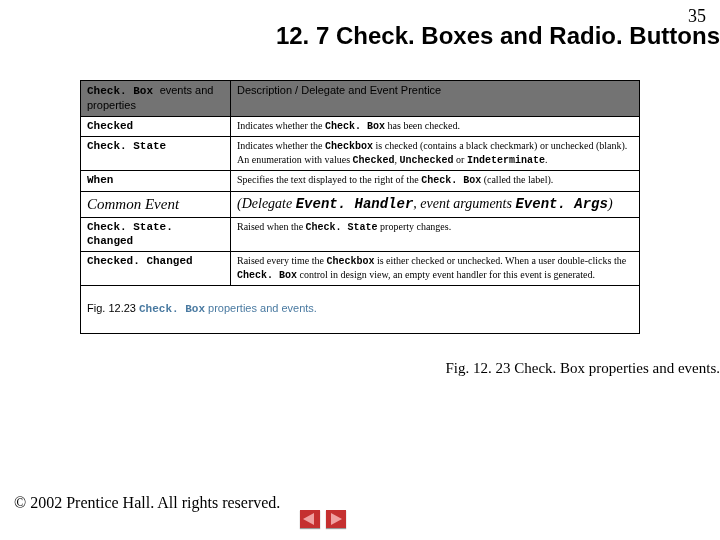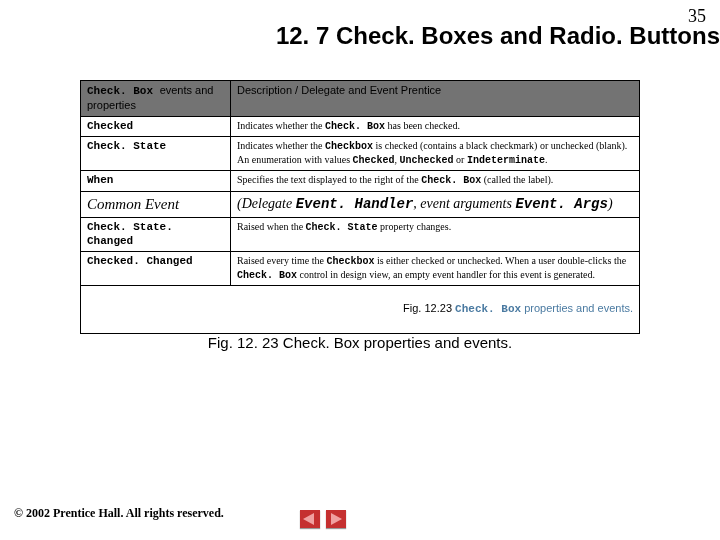--- a/index.html
+++ b/index.html
@@ -69,35 +69,34 @@
   }
   .mono { font-family: "Courier New", Courier, monospace; font-weight: bold; }
   .caption-row td {
     font-family: Arial, Helvetica, sans-serif;
     font-size: 11px;
     border-left: 1px solid #000;
     border-right: 1px solid #000;
     border-bottom: 1px solid #000;
     border-top: 1px solid #000;
     padding: 16px 6px;
-    text-align: right;
   }
   .caption-row .capnum { }
   .caption-row .caprest { color: #4a7aa1; }
   .fig-caption {
-    text-align: center;
+    text-align: right;
     font-size: 15px;
-    font-family: Liberation Sans, sans-serif;
+    margin-top: 26px;
+    font-family: Liberation Serif, serif;
   }
   .footer {
     position: absolute;
-    bottom: 19px;
+    bottom: 28px;
     left: 14px;
-    font-size: 12px;
-    font-weight: bold;
+    font-size: 16px;
   }
   .nav {
     position: absolute;
     bottom: 12px;
     left: 300px;
     display: flex;
     gap: 6px;
   }
   .nav-btn {
     width: 20px;

